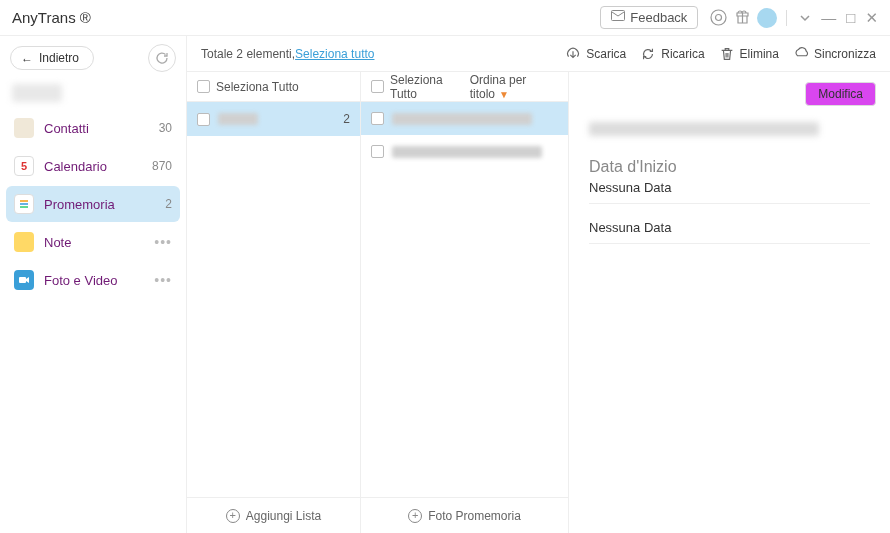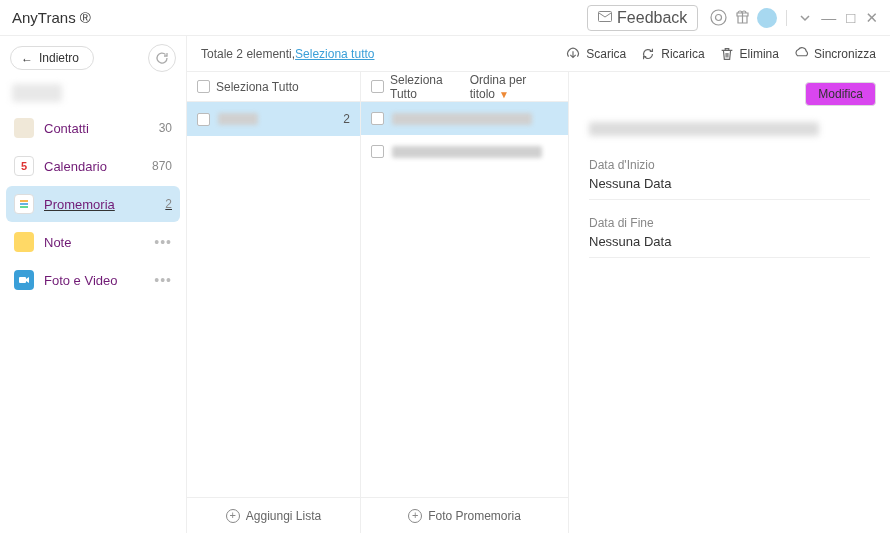--- a/index.html
+++ b/index.html
@@ -1,35 +1,35 @@
 <!DOCTYPE html>
 <html><head>
 <meta charset="utf-8">
 <style>
 * { margin: 0; padding: 0; box-sizing: border-box; font-family: -apple-system, BlinkMacSystemFont, "Segoe UI", sans-serif; }
 body { width: 890px; height: 533px; background: #fff; overflow: hidden; font-size: 13px; color: #333; }
 .titlebar { height: 36px; display: flex; align-items: center; padding: 0 12px; border-bottom: 1px solid #eee; }
 .app-title { font-size: 15px; color: #333; font-weight: 400; }
 .titlebar-spacer { flex: 1; }
-.feedback-btn { display: flex; align-items: center; gap: 5px; border: 1px solid #ccc; border-radius: 4px; padding: 3px 10px; font-size: 16px; color: #555; cursor: pointer; margin-right: 8px; }
+.feedback-btn { display: flex; align-items: center; gap: 5px; border: 1px solid #ccc; border-radius: 4px; padding: 3px 10px; font-size: 13px; color: #555; cursor: pointer; margin-right: 8px; }
 .tb-icon { width: 18px; height: 18px; display: flex; align-items: center; justify-content: center; color: #888; margin: 0 3px; cursor: pointer; }
 .avatar-icon { width: 20px; height: 20px; border-radius: 50%; background: #a7d8f0; margin: 0 3px; }
 .tb-divider { width: 1px; height: 16px; background: #ddd; margin: 0 6px; }
 .window-controls { display: flex; gap: 10px; margin-left: 4px; }
 .wc { color: #999; cursor: pointer; font-size: 15px; line-height: 1; }
 
 .main { display: flex; height: 497px; }
 .sidebar { width: 187px; border-right: 1px solid #eee; display: flex; flex-direction: column; }
 .sidebar-top { padding: 8px 10px; display: flex; align-items: center; gap: 8px; }
 .back-btn { display: flex; align-items: center; gap: 6px; border: 1px solid #ddd; border-radius: 14px; padding: 4px 14px 4px 10px; font-size: 12px; cursor: pointer; background: #fff; }
 .refresh-btn { width: 28px; height: 28px; border: 1px solid #ddd; border-radius: 50%; display: flex; align-items: center; justify-content: center; cursor: pointer; color: #aaa; margin-left: auto; }
 .sidebar-blur { margin: 4px 12px 8px; height: 18px; background: #e8e8e8; border-radius: 2px; width: 50px; filter: blur(3px); }
 .sidebar-items { padding: 0 6px; }
 .sidebar-item { display: flex; align-items: center; gap: 10px; padding: 8px 8px; border-radius: 6px; cursor: pointer; margin-bottom: 2px; }
-.sidebar-item.active { background: #cfe8f7; text-decoration: underline; }
+.sidebar-item.active { background: #cfe8f7; }
 .sidebar-item .si-icon { width: 20px; height: 20px; border-radius: 4px; display: flex; align-items: center; justify-content: center; font-size: 11px; flex-shrink: 0; }
 .si-label { flex: 1; font-size: 13px; color: #701a75; }
 .si-count { font-size: 12px; color: #888; }
 .si-dots { color: #bbb; font-size: 14px; letter-spacing: 1px; }
 
 .content { flex: 1; display: flex; flex-direction: column; }
 .toolbar { height: 36px; display: flex; align-items: center; padding: 0 14px; border-bottom: 1px solid #eee; font-size: 12px; }
 .toolbar-text { color: #555; }
 .toolbar-link { color: #3a9fd8; text-decoration: underline; cursor: pointer; }
 .toolbar-spacer { flex: 1; }
@@ -49,21 +49,21 @@
 .row.selected { background: #cbe7f8; }
 .row-blur { height: 12px; background: #d0d0d0; border-radius: 2px; filter: blur(2px); }
 .row-count { margin-left: auto; color: #555; font-size: 12px; }
 .col-footer { height: 36px; border-top: 1px solid #eee; display: flex; align-items: center; justify-content: center; gap: 6px; font-size: 12px; color: #666; cursor: pointer; }
 .plus-circle { width: 14px; height: 14px; border: 1px solid #888; border-radius: 50%; display: flex; align-items: center; justify-content: center; font-size: 11px; color: #888; line-height: 1; }
 
 .detail-top { display: flex; padding: 10px 14px; }
 .modify-btn { margin-left: auto; border: 1px solid #ddd; border-radius: 4px; padding: 4px 12px; font-size: 12px; cursor: pointer; background: #d946ef; }
 .detail-blur-line { height: 14px; background: #dcdcdc; margin: 6px 20px 14px; border-radius: 2px; filter: blur(3px); width: 230px; }
 .detail-section { padding: 8px 20px; }
-.detail-label { font-size: 12px; color: #888; margin-bottom: 4px; }
+.detail-label { font-size: 16px; color: #888; margin-bottom: 4px; }
 .detail-value { font-size: 13px; color: #333; padding-bottom: 8px; border-bottom: 1px solid #eee; }
 
 
 .icon-contacts { background: #f0e8d8; }
 .icon-calendar { background: #fff; border: 1px solid #ddd; color: #d33; font-weight: 600; }
 .icon-photos { background: radial-gradient(circle, #ff6b6b, #feca57, #48dbfb, #1dd1a1); border-radius: 50%; }
 .icon-reminders { background: #fff; border: 1px solid #ddd; }
 .icon-notes { background: #ffd966; }
 .icon-video { background: #3a9fd8; }
 </style>
@@ -240,19 +240,18 @@
       <div class="col col3">
         <div class="detail-top">
           <div class="modify-btn">Modifica</div>
         </div>
         <div class="detail-blur-line"></div>
         <div class="detail-section">
           <div class="detail-label">Data d'Inizio</div>
           <div class="detail-value">Nessuna Data</div>
         </div>
         <div class="detail-section">
-          <div class="detail-label">Data di Fine</div>
           <div class="detail-value">Nessuna Data</div>
         </div>
       </div>
     </div>
   </div>
 </div>
 
 </body></html>

